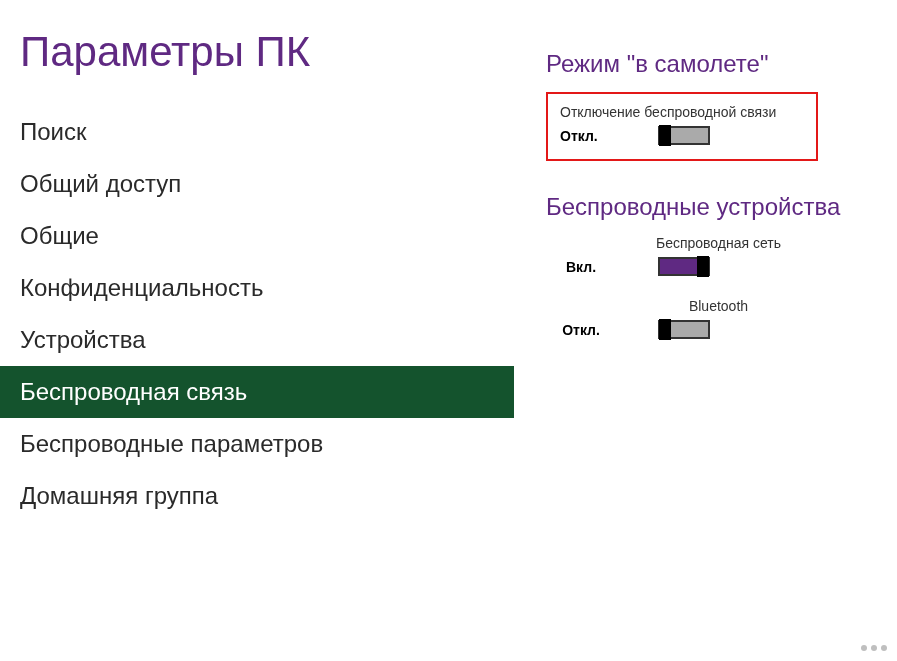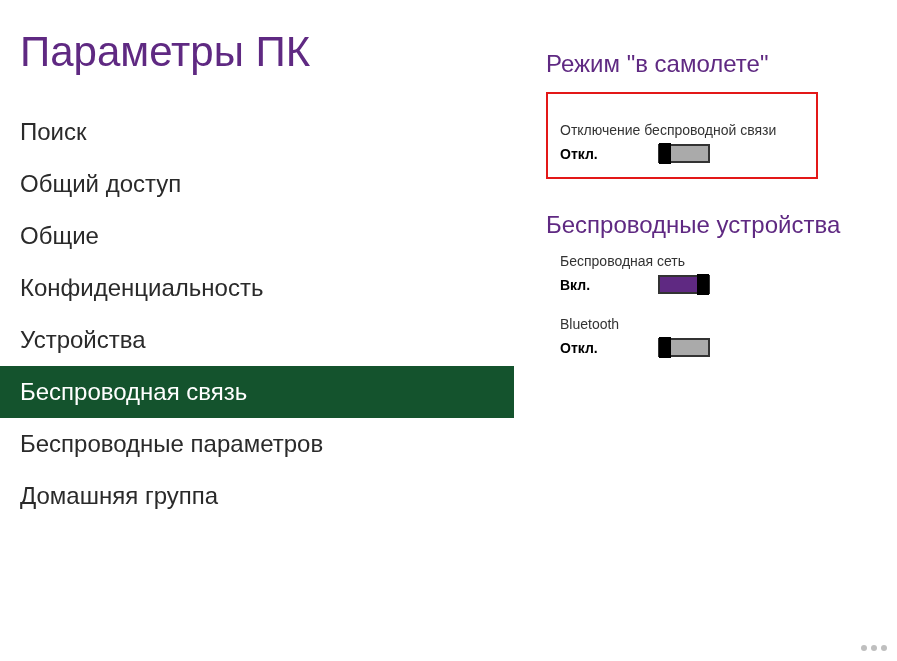--- a/index.html
+++ b/index.html
@@ -50,21 +50,21 @@
       background: #ffffff;
     }
     .section-title {
       font-size: 24px;
       font-weight: 400;
       color: #5f2982;
       margin-bottom: 14px;
     }
     .highlighted-box {
       border: 2px solid #e31818;
-      padding: 28px 12px 14px 12px;
+      padding: 10px 12px 14px 12px;
       margin-bottom: 32px;
       width: 272px;
     }
     .setting-group {
       margin-bottom: 22px;
     }
     .setting-label {
       font-size: 14px;
       color: #333333;
       margin-bottom: 6px;
@@ -102,20 +102,21 @@
       background: #5f2982;
     }
     .toggle.on .handle {
       right: -1px;
     }
     .section-block {
       margin-bottom: 8px;
     }
     .section-inner {
       padding-left: 14px;
+      text-align: center;
     }
     .dots {
       position: absolute;
       bottom: 10px;
       right: 10px;
       display: flex;
       gap: 4px;
     }
     .dots span {
       width: 6px;

